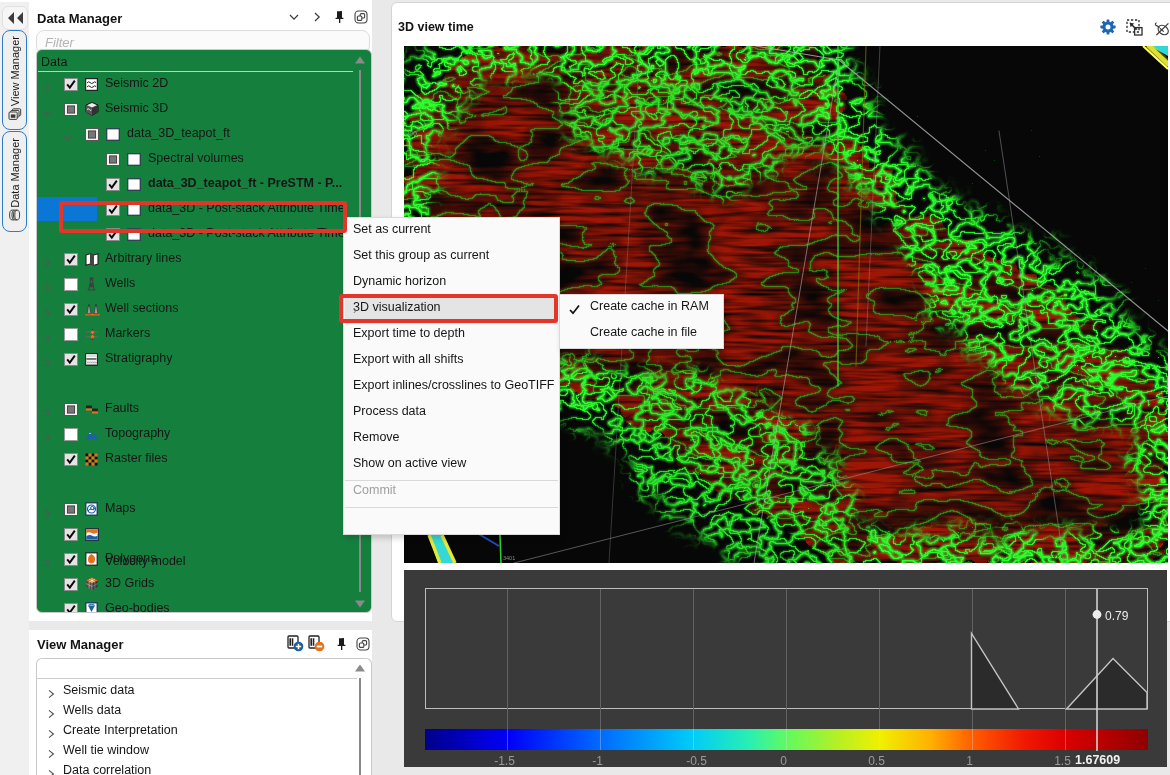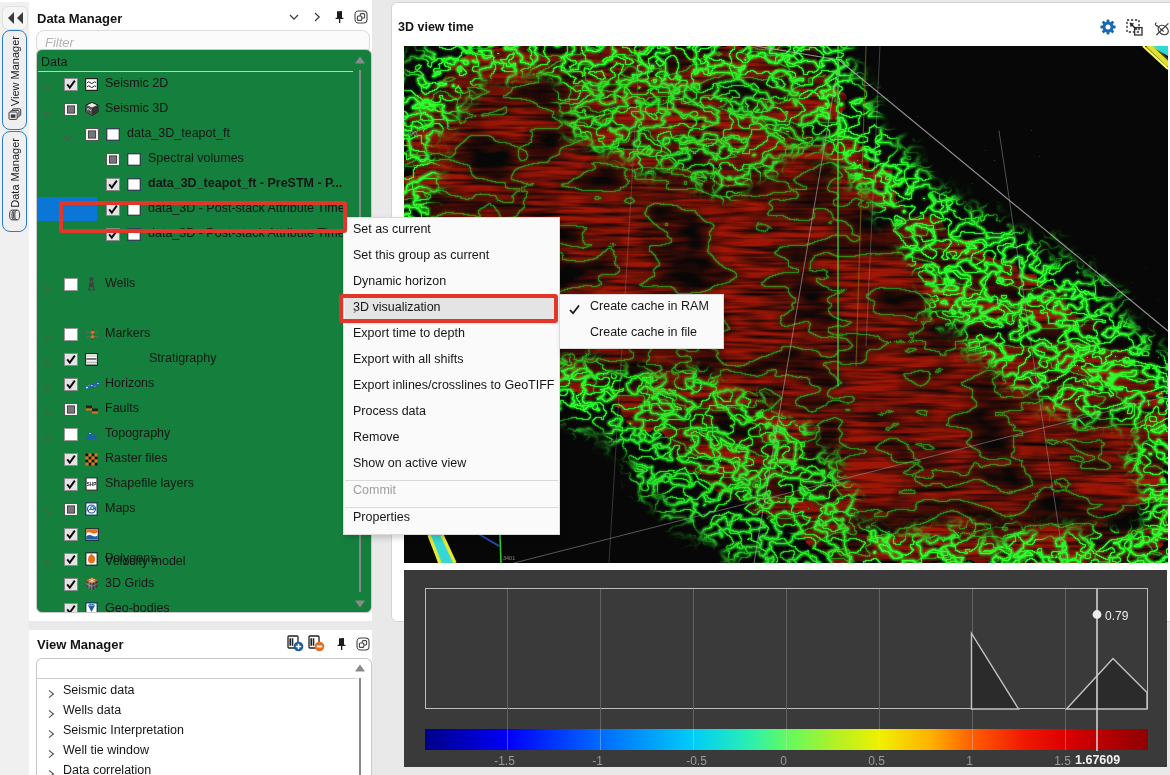--- a/index.html
+++ b/index.html
@@ -198,34 +198,67 @@
         <div class="trow" style="top:171px;">
           <div style="position:absolute; left:69px; top:6px;"><svg width="14" height="13" viewBox="0 0 14 13">
               <rect x="0.5" y="0.5" width="13" height="12" fill="#e4e4e4" stroke="#8a8a8a"></rect>
               <path d="M3.2 6.4 L5.8 9.6 L10.8 2.6" fill="none" stroke="#0a0a0a" stroke-width="1.9"></path>
             </svg></div>
           <div style="position:absolute; left:90px; top:6px;"><svg width="14" height="13" viewBox="0 0 14 13">
               <rect x="0.7" y="0.7" width="12.6" height="11.6" fill="#fdfdfd" stroke="#2e4053" stroke-width="1.3"></rect>
             </svg></div>
           <span class="tlabel" style="left:111px;">data_3D - Post-stack Attribute Time</span>
         </div>
+        <div class="trow" style="top:196px;">
+          <div class="chev" style="left:5px; top:8px;"><svg width="10" height="10" viewBox="0 0 10 10">
+              <path d="M3 1.4 L7.4 5 L3 8.6" fill="none" stroke="#555" stroke-width="1.2"></path>
+            </svg></div>
+          <div style="position:absolute; left:27px; top:6px;"><svg width="14" height="13" viewBox="0 0 14 13">
+              <rect x="0.5" y="0.5" width="13" height="12" fill="#e4e4e4" stroke="#8a8a8a"></rect>
+              <path d="M3.2 6.4 L5.8 9.6 L10.8 2.6" fill="none" stroke="#0a0a0a" stroke-width="1.9"></path>
+            </svg></div>
+          <div style="position:absolute; left:48px; top:5.5px;"><svg width="14" height="13" viewBox="0 0 14 13">
+              <path d="M1 2 L5 0.8 L9 2 L13 0.8 L13 11 L9 12.2 L5 11 L1 12.2 Z" fill="#fff" stroke="#222" stroke-width="1.1"></path>
+              <path d="M5 0.8 L5 11 L9 12.2 L9 2 Z" fill="#444"></path>
+            </svg></div>
+          <span class="tlabel" style="left:68px;">Arbitrary lines</span>
+        </div>
         <div class="trow" style="top:221px;">
           <div class="chev" style="left:5px; top:8px;"><svg width="10" height="10" viewBox="0 0 10 10">
               <path d="M3 1.4 L7.4 5 L3 8.6" fill="none" stroke="#555" stroke-width="1.2"></path>
             </svg></div>
           <div style="position:absolute; left:27px; top:6px;"><svg width="14" height="13" viewBox="0 0 14 13">
               <rect x="0.5" y="0.5" width="13" height="12" fill="#fff" stroke="#999"></rect>
             </svg></div>
           <div style="position:absolute; left:48px; top:5.5px;"><svg width="13" height="14" viewBox="0 0 13 14">
               <g stroke="#3f3f3f" stroke-width="1.05" fill="none">
                 <path d="M3.8 13 L5.7 2.6 L7.3 2.6 L9.2 13 M2.6 13 L10.4 13 M4.6 9.6 L8.4 9.6 M5.1 6.4 L7.9 6.4 M4.6 9.6 L7.9 6.4 M5.1 6.4 L8.4 9.6"></path>
                 <rect x="5.2" y="0.9" width="2.6" height="1.7" fill="#3f3f3f"></rect>
               </g>
             </svg></div>
           <span class="tlabel" style="left:68px;">Wells</span>
+        </div>
+        <div class="trow" style="top:246px;">
+          <div class="chev" style="left:5px; top:8px;"><svg width="10" height="10" viewBox="0 0 10 10">
+              <path d="M3 1.4 L7.4 5 L3 8.6" fill="none" stroke="#555" stroke-width="1.2"></path>
+            </svg></div>
+          <div style="position:absolute; left:27px; top:6px;"><svg width="14" height="13" viewBox="0 0 14 13">
+              <rect x="0.5" y="0.5" width="13" height="12" fill="#e4e4e4" stroke="#8a8a8a"></rect>
+              <path d="M3.2 6.4 L5.8 9.6 L10.8 2.6" fill="none" stroke="#0a0a0a" stroke-width="1.9"></path>
+            </svg></div>
+          <div style="position:absolute; left:48px; top:5.5px;"><svg width="15" height="13" viewBox="0 0 15 13">
+              <rect x="0.5" y="10.8" width="14" height="1.6" fill="#e8701a"></rect>
+              <g fill="#9a9a9a" stroke="#333" stroke-width="0.7">
+                <path d="M2 10.8 L3.4 3 L4.6 3 L6 10.8 Z"></path>
+                <path d="M9 10.8 L10.4 3 L11.6 3 L13 10.8 Z"></path>
+              </g>
+              <rect x="3.2" y="1.4" width="1.6" height="1.6" fill="#333"></rect>
+              <rect x="10.2" y="1.4" width="1.6" height="1.6" fill="#333"></rect>
+            </svg></div>
+          <span class="tlabel" style="left:68px;">Well sections</span>
         </div>
         <div class="trow" style="top:271px;">
           <div class="chev" style="left:5px; top:8px;"><svg width="10" height="10" viewBox="0 0 10 10">
               <path d="M3 1.4 L7.4 5 L3 8.6" fill="none" stroke="#555" stroke-width="1.2"></path>
             </svg></div>
           <div style="position:absolute; left:27px; top:6px;"><svg width="14" height="13" viewBox="0 0 14 13">
               <rect x="0.5" y="0.5" width="13" height="12" fill="#fff" stroke="#999"></rect>
             </svg></div>
           <div style="position:absolute; left:48px; top:5.5px;"><svg width="15" height="13" viewBox="0 0 15 13">
               <path d="M1 4.5 q2-2 4-0.5 t4 0.5 q2-2 4-0.5 M1 9.5 q2-2 4-0.5 t4 0.5 q2-2 4-0.5" stroke="#666" stroke-width="1" fill="none"></path>
@@ -242,38 +275,21 @@
               <rect x="0.5" y="0.5" width="13" height="12" fill="#e4e4e4" stroke="#8a8a8a"></rect>
               <path d="M3.2 6.4 L5.8 9.6 L10.8 2.6" fill="none" stroke="#0a0a0a" stroke-width="1.9"></path>
             </svg></div>
           <div style="position:absolute; left:48px; top:5.5px;"><svg width="13" height="13" viewBox="0 0 13 13">
               <rect x="0.6" y="0.6" width="11.8" height="11.8" fill="#fff" stroke="#222" stroke-width="1.1"></rect>
               <rect x="1.4" y="1.6" width="10.2" height="2.4" fill="#ddd"></rect>
               <path d="M1.4 5.5 h10 M1.4 6.6 h10" stroke="#333" stroke-width="0.7"></path>
               <path d="M2 8.6 l1.4 1.4 m0.6-1.4 l1.4 1.4 m0.6-1.4 l1.4 1.4 m0.6-1.4 l1.4 1.4 m0.6-1.4 l1.4 1.4" stroke="#333" stroke-width="0.7"></path>
               <rect x="1.4" y="10.8" width="10.2" height="1" fill="#888"></rect>
             </svg></div>
-          <span class="tlabel" style="left:68px;margin-left:44px;">Stratigraphy</span>
-        </div>
-        <div class="trow" style="top:321px;">
-          <div class="chev" style="left:5px; top:8px;"><svg width="10" height="10" viewBox="0 0 10 10">
-              <path d="M3 1.4 L7.4 5 L3 8.6" fill="none" stroke="#555" stroke-width="1.2"></path>
-            </svg></div>
-          <div style="position:absolute; left:27px; top:6px;"><svg width="14" height="13" viewBox="0 0 14 13">
-              <rect x="0.5" y="0.5" width="13" height="12" fill="#e4e4e4" stroke="#8a8a8a"></rect>
-              <path d="M3.2 6.4 L5.8 9.6 L10.8 2.6" fill="none" stroke="#0a0a0a" stroke-width="1.9"></path>
-            </svg></div>
-          <div style="position:absolute; left:48px; top:5.5px;"><svg width="15" height="12" viewBox="0 0 15 12">
-              <path d="M1.5 8.5 Q4 4.5 6.5 6.5 T12.5 5" stroke="#7a8a98" stroke-width="1" fill="none"></path>
-              <circle cx="2" cy="8.5" r="1.5" fill="#fff" stroke="#1f5fa6" stroke-width="1.2"></circle>
-              <circle cx="6.8" cy="6.6" r="1.3" fill="#fff" stroke="#1f5fa6" stroke-width="1.2"></circle>
-              <circle cx="10" cy="7" r="1.1" fill="#fff" stroke="#1f5fa6" stroke-width="1.1"></circle>
-              <circle cx="13" cy="4.6" r="1.3" fill="#fff" stroke="#1f5fa6" stroke-width="1.2"></circle>
-            </svg></div>
-          <span class="tlabel" style="left:68px;">Horizons</span>
+          <span class="tlabel" style="left:68px;">Stratigraphy</span>
         </div>
         <div class="trow" style="top:371px;">
           <div class="chev" style="left:5px; top:8px;"><svg width="10" height="10" viewBox="0 0 10 10">
               <path d="M3 1.4 L7.4 5 L3 8.6" fill="none" stroke="#555" stroke-width="1.2"></path>
             </svg></div>
           <div style="position:absolute; left:27px; top:6px;"><svg width="14" height="13" viewBox="0 0 14 13">
               <rect x="0.5" y="0.5" width="13" height="12" fill="#fff" stroke="#999"></rect>
             </svg></div>
           <div style="position:absolute; left:48px; top:5.5px;"><svg width="14" height="13" viewBox="0 0 14 13">
               <path d="M1 11.5 L5 3 L7.8 8.5 L9.5 5.5 L13 11.5 Z" fill="#1f5fa6"></path>
@@ -320,31 +336,20 @@
                 <rect x="9.5" y="0.5" width="3" height="3"></rect>
                 <rect x="0.5" y="3.5" width="3" height="3"></rect>
                 <rect x="6.5" y="3.5" width="3" height="3"></rect>
                 <rect x="3.5" y="6.5" width="3" height="3"></rect>
                 <rect x="9.5" y="6.5" width="3" height="3"></rect>
                 <rect x="0.5" y="9.5" width="3" height="3"></rect>
                 <rect x="6.5" y="9.5" width="3" height="3"></rect>
               </g>
             </svg></div>
           <span class="tlabel" style="left:68px;">Raster files</span>
-        </div>
-        <div class="trow" style="top:421px;">
-          <div style="position:absolute; left:27px; top:6px;"><svg width="14" height="13" viewBox="0 0 14 13">
-              <rect x="0.5" y="0.5" width="13" height="12" fill="#e4e4e4" stroke="#8a8a8a"></rect>
-              <path d="M3.2 6.4 L5.8 9.6 L10.8 2.6" fill="none" stroke="#0a0a0a" stroke-width="1.9"></path>
-            </svg></div>
-          <div style="position:absolute; left:48px; top:5.5px;"><svg width="13" height="14" viewBox="0 0 13 14">
-              <rect x="1" y="0.8" width="11" height="12.4" fill="#fff" stroke="#333" stroke-width="1.2"></rect>
-              <text x="6.5" y="8.8" font-size="4.6" font-weight="bold" text-anchor="middle" fill="#222" font-family="Liberation Sans">SHP</text>
-            </svg></div>
-          <span class="tlabel" style="left:68px;">Shapefile layers</span>
         </div>
         <div class="trow" style="top:446px;">
           <div class="chev" style="left:5px; top:8px;"><svg width="10" height="10" viewBox="0 0 10 10">
               <path d="M3 1.4 L7.4 5 L3 8.6" fill="none" stroke="#555" stroke-width="1.2"></path>
             </svg></div>
           <div style="position:absolute; left:27px; top:6px;"><svg width="14" height="13" viewBox="0 0 14 13">
               <rect x="0.5" y="0.5" width="13" height="12" fill="#f2f2f2" stroke="#555"></rect>
               <rect x="3.4" y="2.9" width="7.2" height="7.2" fill="#767676" stroke="#333" stroke-width="0.8"></rect>
             </svg></div>
           <div style="position:absolute; left:48px; top:5.5px;"><svg width="13" height="14" viewBox="0 0 13 14">
@@ -466,21 +471,21 @@
           <div style="position:absolute; left:0; top:41px; width:320px; height:20px;">
             <div style="position:absolute; left:9px; top:5px;"><svg width="10" height="10" viewBox="0 0 10 10">
                 <path d="M3 1.4 L7.4 5 L3 8.6" fill="none" stroke="#555" stroke-width="1.2"></path>
               </svg></div>
             <span style="position:absolute; left:26px; top:2.5px; font-size:12.5px;">Wells data</span>
           </div>
           <div style="position:absolute; left:0; top:61px; width:320px; height:20px;">
             <div style="position:absolute; left:9px; top:5px;"><svg width="10" height="10" viewBox="0 0 10 10">
                 <path d="M3 1.4 L7.4 5 L3 8.6" fill="none" stroke="#555" stroke-width="1.2"></path>
               </svg></div>
-            <span style="position:absolute; left:26px; top:2.5px; font-size:12.5px;">Seismic Interpretation</span>
+            <span style="position:absolute; left:26px; top:2.5px; font-size:12.5px;">Create Interpretation</span>
           </div>
           <div style="position:absolute; left:0; top:81px; width:320px; height:20px;">
             <div style="position:absolute; left:9px; top:5px;"><svg width="10" height="10" viewBox="0 0 10 10">
                 <path d="M3 1.4 L7.4 5 L3 8.6" fill="none" stroke="#555" stroke-width="1.2"></path>
               </svg></div>
             <span style="position:absolute; left:26px; top:2.5px; font-size:12.5px;">Well tie window</span>
           </div>
           <div style="position:absolute; left:0; top:101px; width:320px; height:20px;">
             <div style="position:absolute; left:9px; top:5px;"><svg width="10" height="10" viewBox="0 0 10 10">
                 <path d="M3 1.4 L7.4 5 L3 8.6" fill="none" stroke="#555" stroke-width="1.2"></path>
@@ -737,23 +742,20 @@
         <span>Remove</span>
       </div>
       <div class="mitem" style="top:236px;">
         <span>Show on active view</span>
       </div>
       <div style="position:absolute; left:1px; top:262px; width:213px; border-top:1px solid #d9d9d9;"></div>
       <div class="mitem" style="top:263px; color:#9f9f9f;">
         <span>Commit</span>
       </div>
       <div style="position:absolute; left:1px; top:289px; width:213px; border-top:1px solid #d9d9d9;"></div>
-      <div class="mitem" style="top:290px;">
-        <span>Properties</span>
-      </div>
     </div>
   <div id="ctxsub" class="abs">
     <div class="mitem" style="top:1.5px; width:163px;">
         <svg style="position:absolute; left:8px; top:7px;" width="11" height="11" viewBox="0 0 11 11">
           <path d="M1 6 L4 9.2 L10 1.5" fill="none" stroke="#111" stroke-width="1.7"></path>
         </svg>
         <span style="left:29px;">Create cache in RAM</span>
       </div>
     <div class="mitem" style="top:27.5px; width:163px;">
         <span style="left:29px;">Create cache in file</span>

